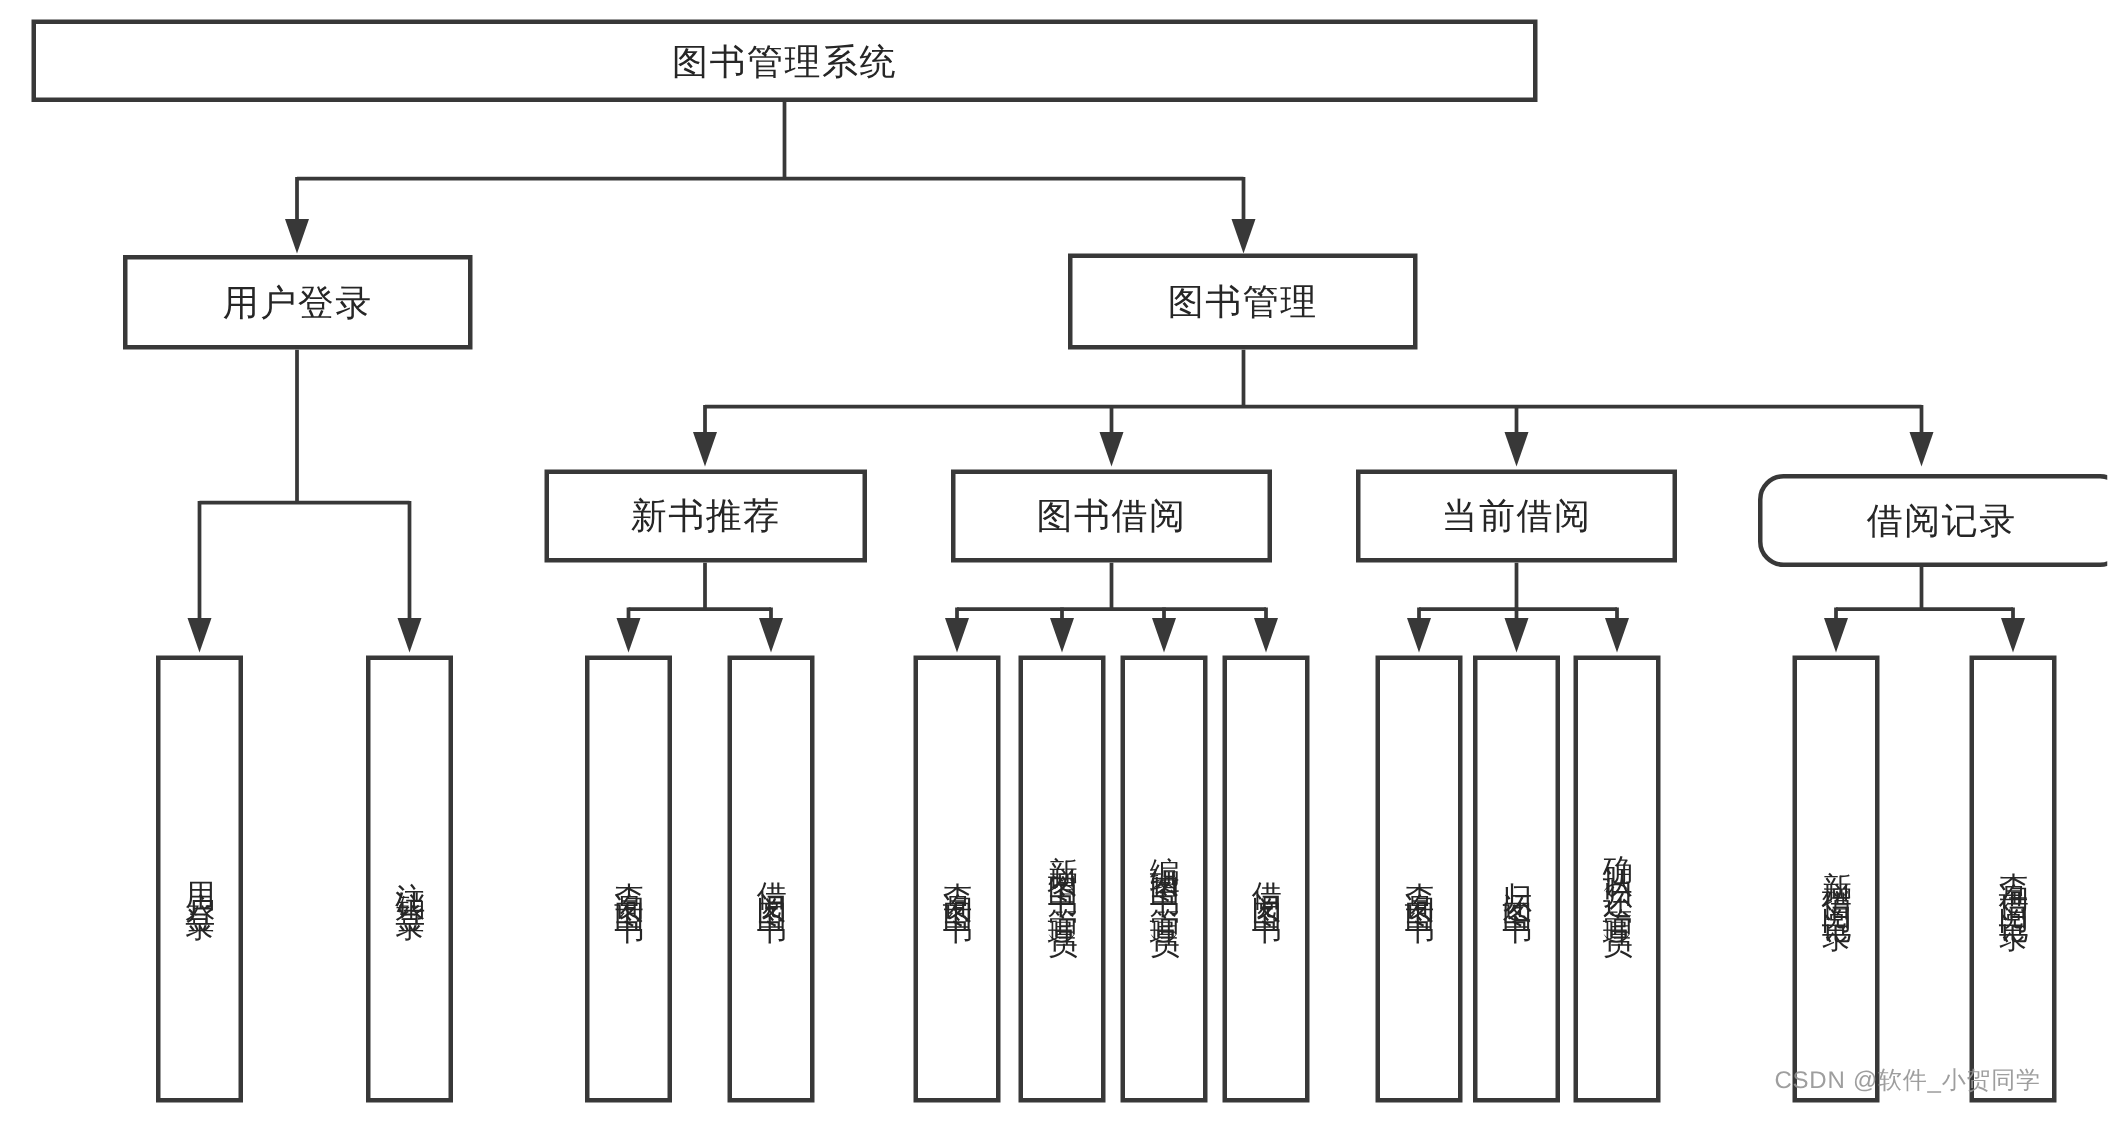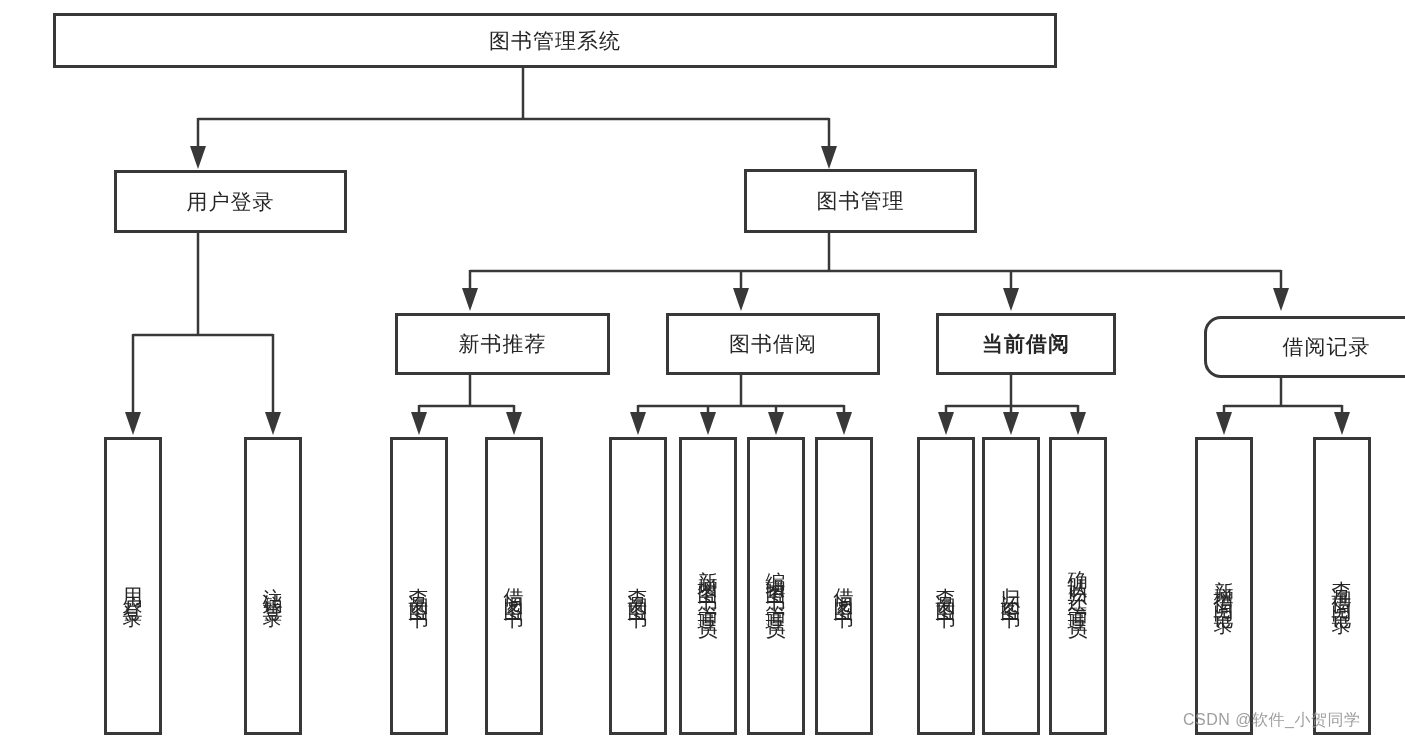--- a/index.html
+++ b/index.html
@@ -26,24 +26,23 @@
     position: absolute;
     box-sizing: border-box;
     background: #ffffff;
     border: 3px solid #383838;
     display: flex;
     align-items: center;
     justify-content: center;
     color: #262626;
   }
   .hnode {
-    font-size: 21px;
+    font-size: 24px;
     letter-spacing: 1px;
     white-space: nowrap;
-    margin-left: 32px;
   }
   .vnode span {
     writing-mode: vertical-rl;
     text-orientation: mixed;
     font-size: 20px;
     letter-spacing: 7px;
     line-height: 1;
     color: #262626;
   }
   .watermark {
@@ -128,21 +127,21 @@
     </g>
   </svg>
 
   <div class="node hnode" style="left:21px; top:13px; width:1004px; height:55px;">图书管理系统</div>
 
   <div class="node hnode" style="left:82px; top:170px; width:233px; height:63px;">用户登录</div>
   <div class="node hnode" style="left:712px; top:169px; width:233px; height:64px;text-align:center;">图书管理</div>
 
   <div class="node hnode" style="left:363px; top:313px; width:215px; height:62px;">新书推荐</div>
   <div class="node hnode" style="left:634px; top:313px; width:214px; height:62px;">图书借阅</div>
-  <div class="node hnode" style="left:904px; top:313px; width:180px; height:62px;font-weight:bold;">当前借阅</div>
+  <div class="node hnode" style="left:904px; top:313px; width:214px; height:62px;">当前借阅</div>
   <div class="node hnode" style="left:1172px; top:316px; width:245px; height:62px;border-radius:17px;">借阅记录</div>
 
   <div class="node vnode" style="left:104px; top:437px; width:58px; height:298px;">
     <span>用户登录</span>
   </div>
   <div class="node vnode" style="left:244px; top:437px; width:58px; height:298px;">
     <span>注销登录</span>
   </div>
 
   <div class="node vnode" style="left:390px; top:437px; width:58px; height:298px;">

